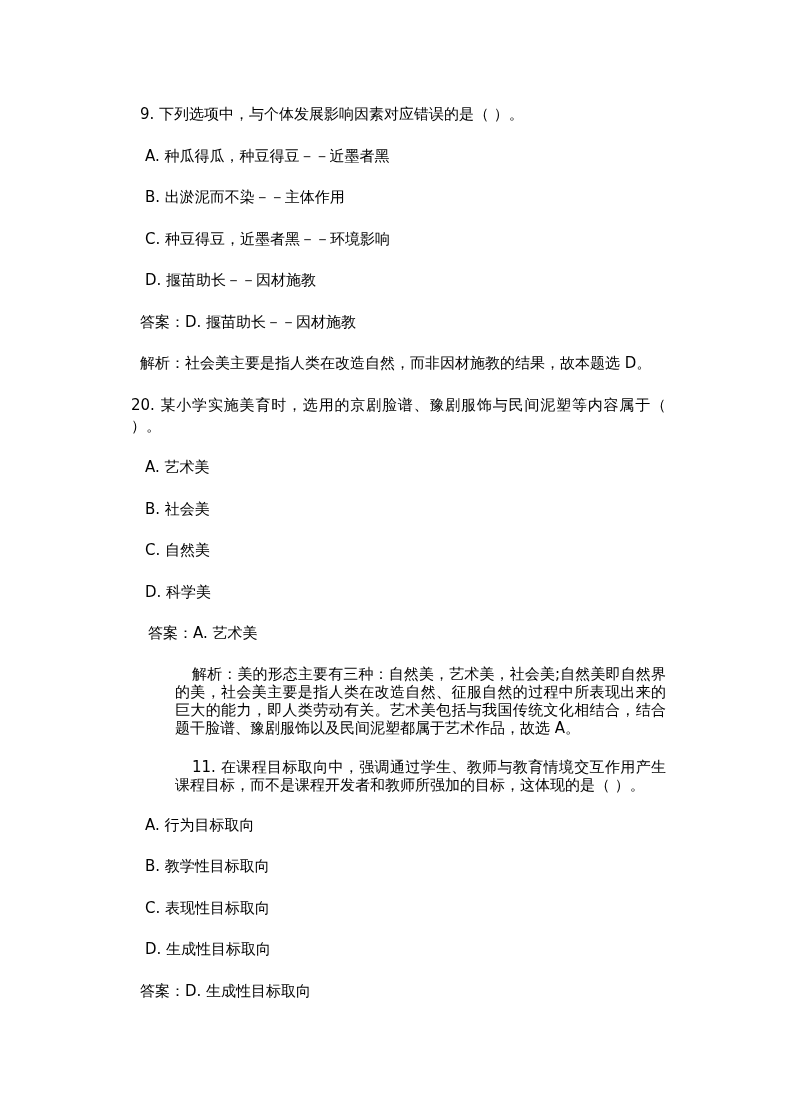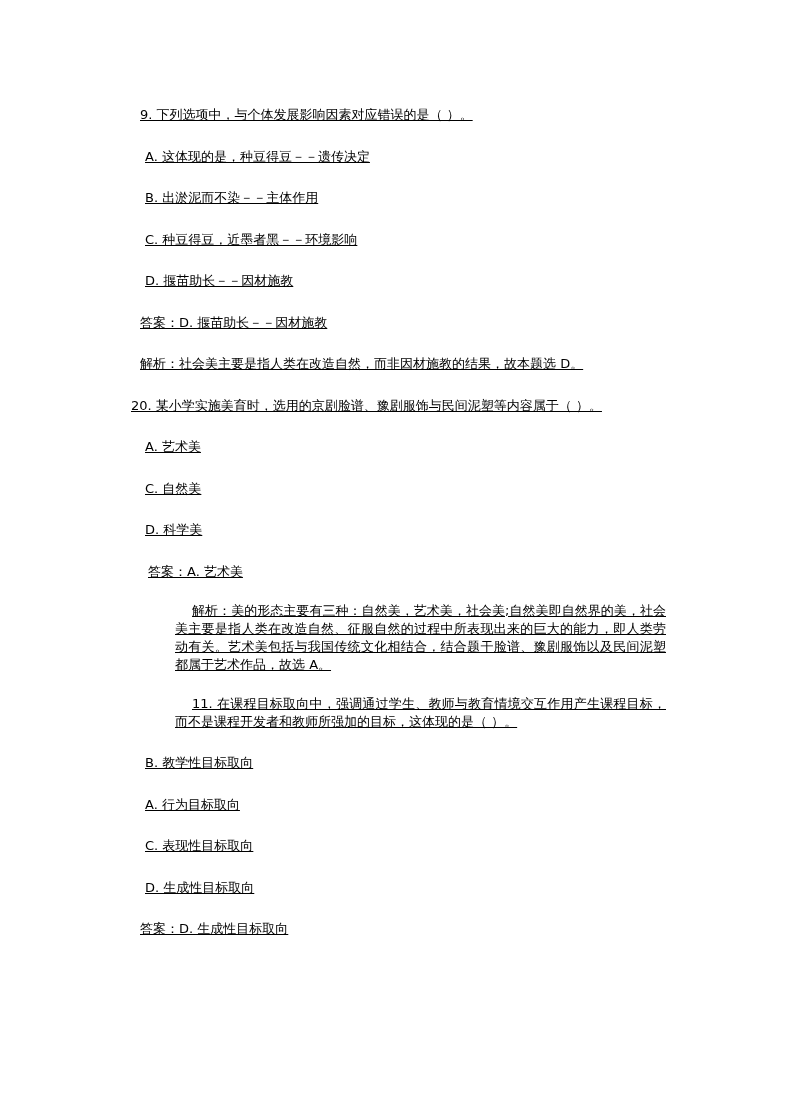--- a/index.html
+++ b/index.html
@@ -23,29 +23,28 @@
     padding: 0;
     overflow: hidden;
   }
   .content {
     position: absolute;
     left: 131px;
     top: 104px;
     width: 535px;
   }
   .block {
-    font-size: 13.0px;
+    font-size: 15px;
     line-height: 21px;
     letter-spacing: 0px;
     margin: 0 0 20.5px 0;
     text-align: justify;
     text-justify: inter-ideograph;
     word-break: break-all;
     color: #000000;
-    text-decoration: underline;
   }
   .block:last-child { margin-bottom: 0; }
 
   
   .stem {
     text-indent: 9px;
   }
   .stem-noindent {
     text-indent: 0px;
   }
@@ -72,35 +71,36 @@
     margin-left: 44px;
   }
 </style>
 </head>
 <body>
 
 <div class="page">
   <div class="content">
 
     <div class="block stem">9.  下列选项中，与个体发展影响因素对应错误的是（ ）。</div>
-    <div class="block choice">A. 这体现的是，种豆得豆－－遗传决定</div>
+    <div class="block choice">A. 种瓜得瓜，种豆得豆－－近墨者黑</div>
     <div class="block choice">B. 出淤泥而不染－－主体作用</div>
     <div class="block choice">C. 种豆得豆，近墨者黑－－环境影响</div>
     <div class="block choice">D. 揠苗助长－－因材施教</div>
     <div class="block answer">答案：D. 揠苗助长－－因材施教</div>
     <div class="block explain">解析：社会美主要是指人类在改造自然，而非因材施教的结果，故本题选 D。</div>
 
     <div class="block stem-noindent">20. 某小学实施美育时，选用的京剧脸谱、豫剧服饰与民间泥塑等内容属于（ ）。</div>
     <div class="block choice">A. 艺术美</div>
+    <div class="block choice">B. 社会美</div>
     <div class="block choice">C. 自然美</div>
     <div class="block choice">D. 科学美</div>
     <div class="block answer-indent">答案：A. 艺术美</div>
     <div class="block explain-para">解析：美的形态主要有三种：自然美，艺术美，社会美;自然美即自然界的美，社会美主要是指人类在改造自然、征服自然的过程中所表现出来的巨大的能力，即人类劳动有关。艺术美包括与我国传统文化相结合，结合题干脸谱、豫剧服饰以及民间泥塑都属于艺术作品，故选 A。</div>
 
     <div class="block explain-para">11.  在课程目标取向中，强调通过学生、教师与教育情境交互作用产生课程目标，而不是课程开发者和教师所强加的目标，这体现的是（ ）。</div>
+    <div class="block choice">A. 行为目标取向</div>
     <div class="block choice">B. 教学性目标取向</div>
-    <div class="block choice">A. 行为目标取向</div>
     <div class="block choice">C. 表现性目标取向</div>
     <div class="block choice">D. 生成性目标取向</div>
     <div class="block answer">答案：D. 生成性目标取向</div>
 
   </div>
 </div>
 
 </body></html>

